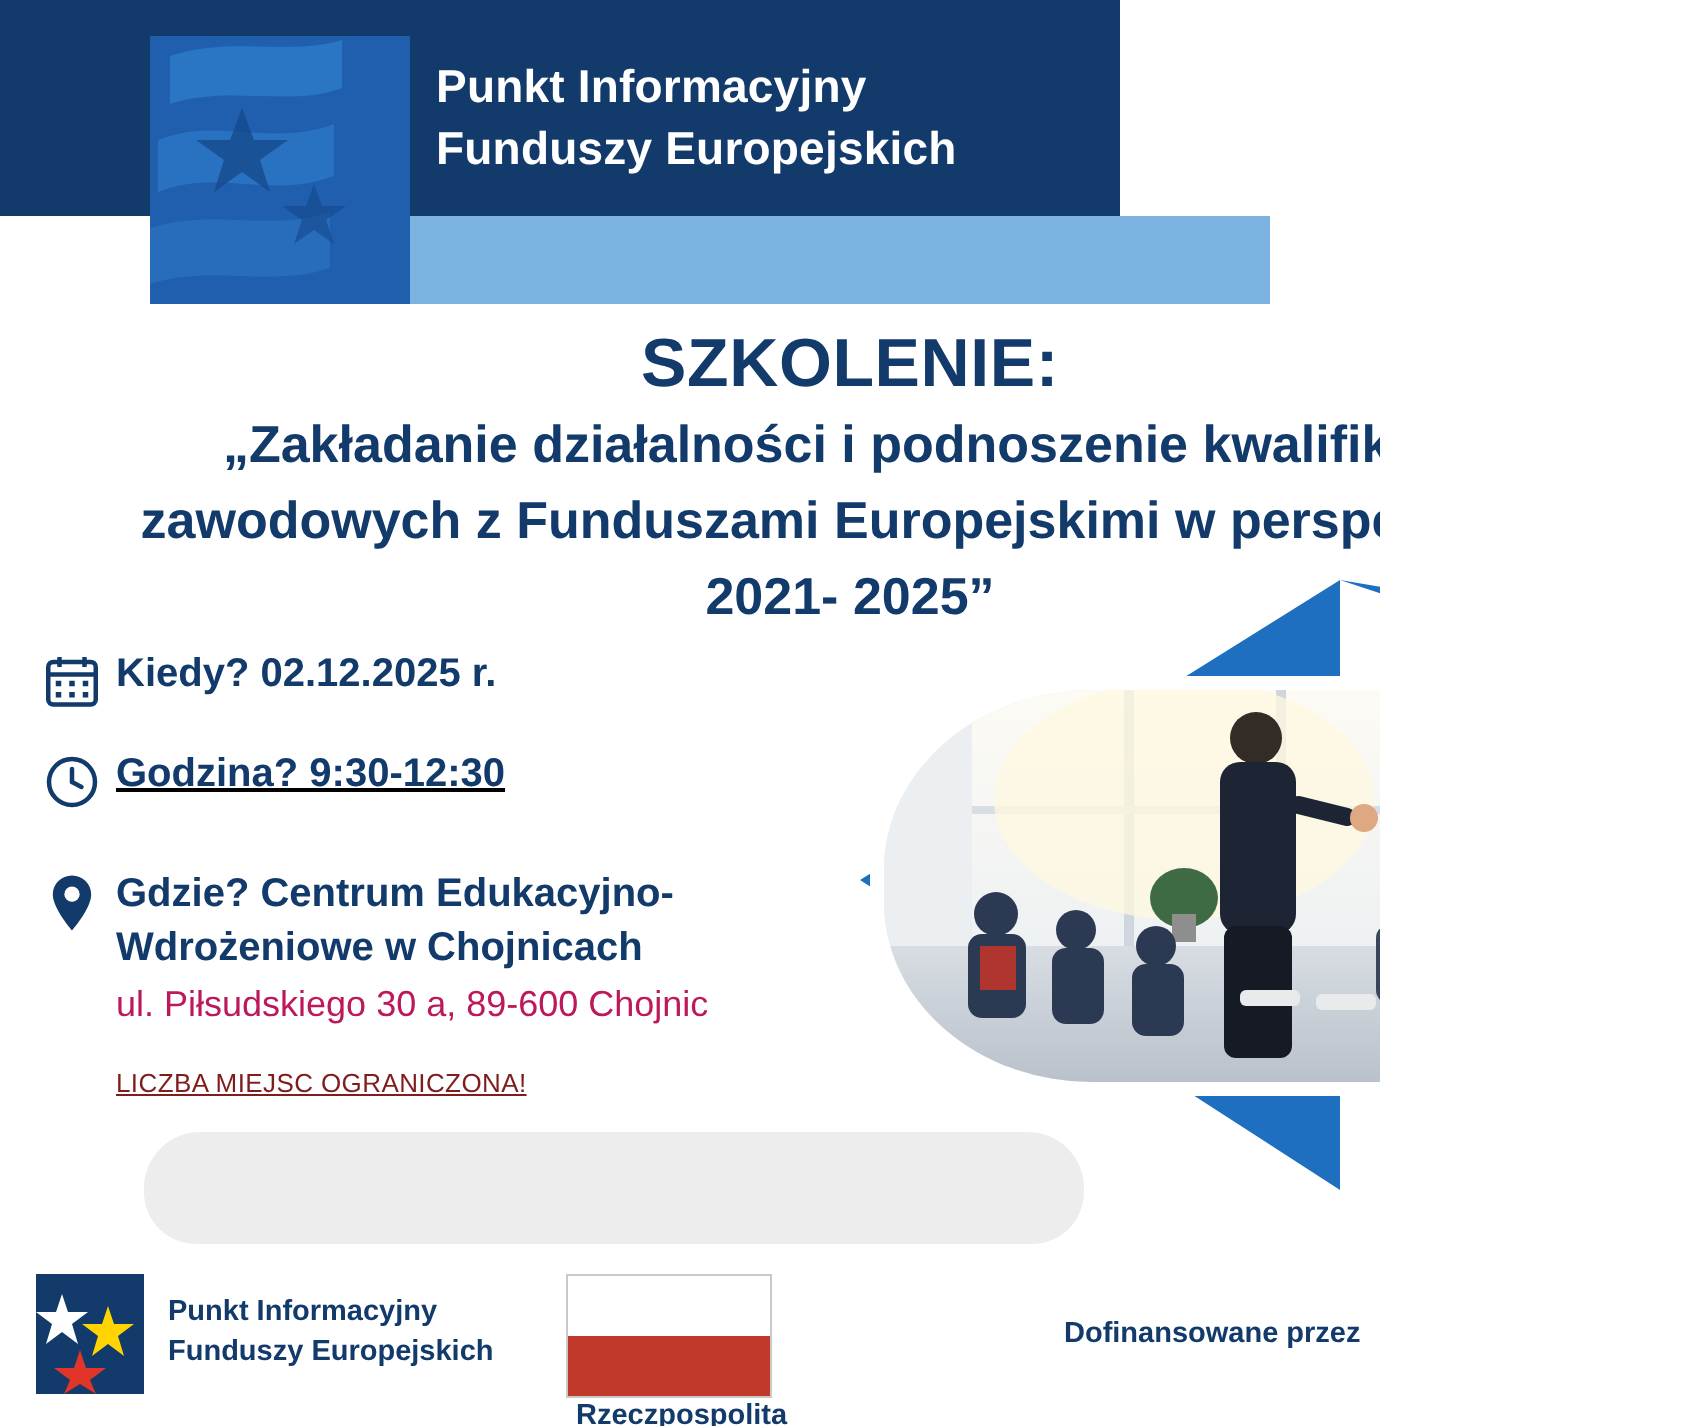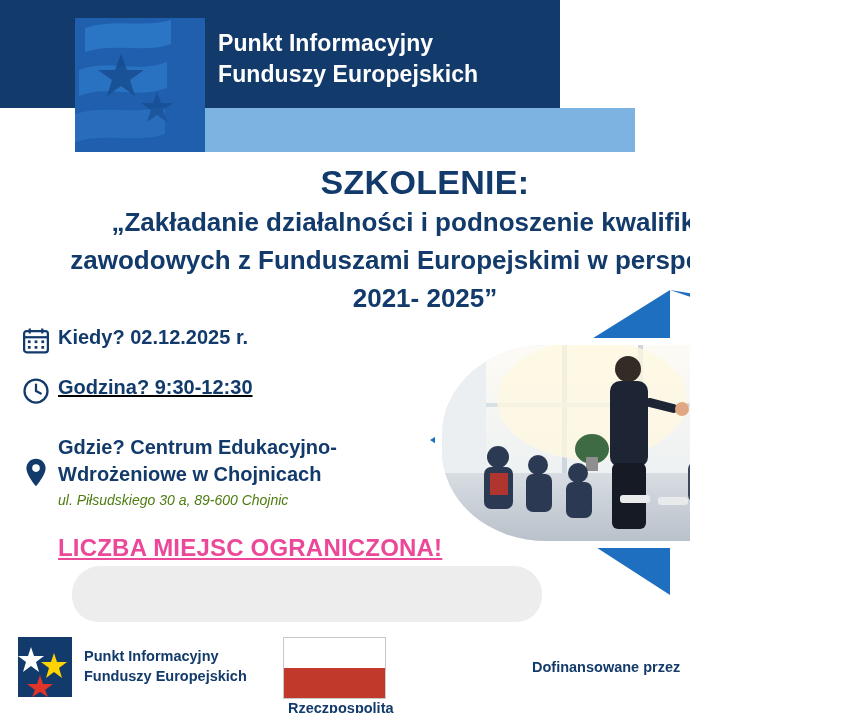--- a/index.html
+++ b/index.html
@@ -101,33 +101,32 @@
     justify-content: center;
     padding-top: 2px;
   }
   .detail-text {
     color: #123a6b;
     font-size: 20px;
     font-weight: bold;
     line-height: 1.35;
   }
   .detail-sub {
-    color: #4d7c0f;
-    font-size: 14px;
+    color: #be185d;
+    font-size: 18px;
     font-weight: normal;
     line-height: 1.3;
     margin-top: 3px;
-    font-style: italic;
   }
   .limited {
     position: absolute;
     left: 58px; top: 534px;
-    color: #ec4899;
-    font-size: 24px;
-    font-weight: bold;
+    color: #7f1d1d;
+    font-size: 13px;
+    font-weight: normal;
     text-decoration: underline;
     letter-spacing: 0.2px;
   }
 
   
   .graphic-area {
     position: absolute;
     left: 370px; top: 290px;
     width: 480px;
     height: 330px;
@@ -257,21 +256,21 @@
       <div class="detail-icon">
         <svg width="30" height="30" viewBox="0 0 24 24" fill="none" stroke="#123a6b" stroke-width="1.8">
           <circle cx="12" cy="12" r="9.2"></circle>
           <line x1="12" y1="6.8" x2="12" y2="12" stroke-linecap="round"></line>
           <line x1="12" y1="12" x2="15.8" y2="14" stroke-linecap="round"></line>
         </svg>
       </div>
       <div class="detail-text">Godzina? 9:30-12:30</div>
     </div>
 
-    <div class="detail-row" style="margin-top:28px;align-items:center;">
+    <div class="detail-row" style="margin-top:28px;">
       <div class="detail-icon">
         <svg width="30" height="32" viewBox="0 0 24 26">
           <path d="M12 1.4c-4.3 0-7.8 3.4-7.8 7.7 0 5.7 7.8 14.6 7.8 14.6s7.8-8.9 7.8-14.6c0-4.3-3.5-7.7-7.8-7.7z" fill="#123a6b"></path>
           <circle cx="12" cy="9" r="3.1" fill="#ffffff"></circle>
         </svg>
       </div>
       <div>
         <div class="detail-text">Gdzie? Centrum Edukacyjno-Wdrożeniowe w Chojnicach</div>
         <div class="detail-sub">ul. Piłsudskiego 30 a, 89-600 Chojnic</div>
       </div>

